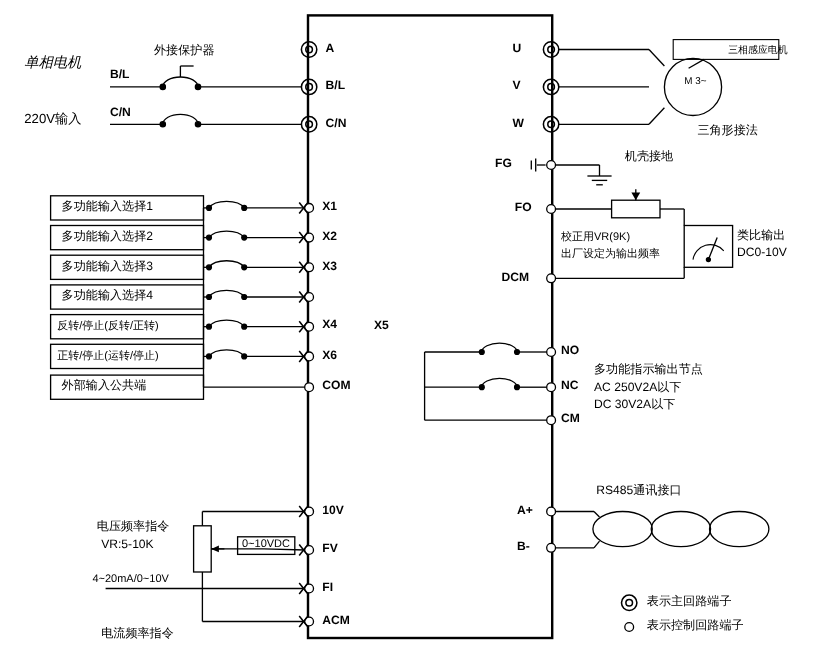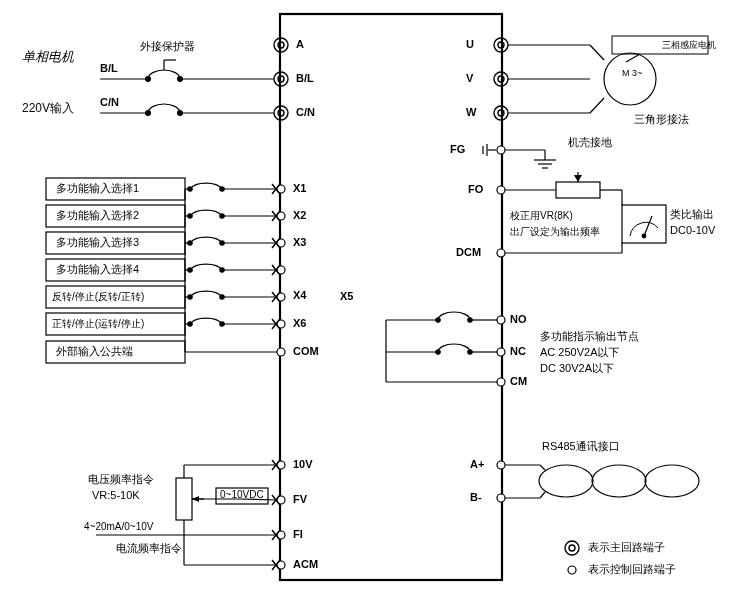--- a/index.html
+++ b/index.html
@@ -246,21 +246,21 @@
 <div class="lbl" style="left:56px;top:236px;">多功能输入选择3</div>
 <div class="lbl" style="left:56px;top:263px;">多功能输入选择4</div>
 <div class="lbl sm" style="left:52px;top:291px;">反转/停止(反转/正转)</div>
 <div class="lbl sm" style="left:52px;top:318px;">正转/停止(运转/停止)</div>
 <div class="lbl" style="left:56px;top:345px;">外部输入公共端</div>
 
 <div class="lbl" style="left:88px;top:473px;">电压频率指令</div>
 <div class="lbl" style="left:92px;top:489px;">VR:5-10K</div>
 <div class="lbl sm" style="left:220px;top:489px;">0~10VDC</div>
 <div class="lbl sm" style="left:84px;top:521px;">4~20mA/0~10V</div>
-<div class="lbl" style="left:92px;top:542px;margin-left:24px;">电流频率指令</div>
+<div class="lbl" style="left:92px;top:570px;">电流频率指令</div>
 
 <div class="term" style="left:296px;top:38px;">A</div>
 <div class="term" style="left:296px;top:72px;">B/L</div>
 <div class="term" style="left:296px;top:106px;">C/N</div>
 <div class="term" style="left:293px;top:182px;">X1</div>
 <div class="term" style="left:293px;top:209px;">X2</div>
 <div class="term" style="left:293px;top:236px;">X3</div>
 <div class="term" style="left:293px;top:269px;margin-top:20px;">X4</div>
 <div class="term" style="left:293px;top:290px;margin-left:47px;">X5</div>
 <div class="term" style="left:293px;top:317px;">X6</div>
@@ -279,21 +279,21 @@
 <div class="term" style="left:510px;top:313px;">NO</div>
 <div class="term" style="left:510px;top:345px;">NC</div>
 <div class="term" style="left:510px;top:375px;">CM</div>
 <div class="term" style="left:470px;top:458px;">A+</div>
 <div class="term" style="left:470px;top:491px;">B-</div>
 
 <div class="lbl xs" style="left:616px;top:40px;margin-left:46px;">三相感应电机</div>
 <div class="lbl" style="left:634px;top:113px;">三角形接法</div>
 <div class="lbl xs" style="left:622px;top:68px;">M 3~</div>
 <div class="lbl" style="left:568px;top:136px;">机壳接地</div>
-<div class="lbl sm" style="left:510px;top:210px;">校正用VR(8K)</div>
+<div class="lbl sm" style="left:510px;top:210px;">校正用VR(9K)</div>
 <div class="lbl sm" style="left:510px;top:226px;">出厂设定为输出频率</div>
 <div class="lbl" style="left:670px;top:208px;">类比输出</div>
 <div class="lbl" style="left:670px;top:224px;">DC0-10V</div>
 <div class="lbl" style="left:540px;top:330px;">多功能指示输出节点</div>
 <div class="lbl" style="left:540px;top:346px;">AC 250V2A以下</div>
 <div class="lbl" style="left:540px;top:362px;">DC 30V2A以下</div>
 <div class="lbl" style="left:530px;top:440px;margin-left:12px;">RS485通讯接口</div>
 
 <div class="lbl" style="left:588px;top:541px;">表示主回路端子</div>
 <div class="lbl" style="left:588px;top:563px;">表示控制回路端子</div>

